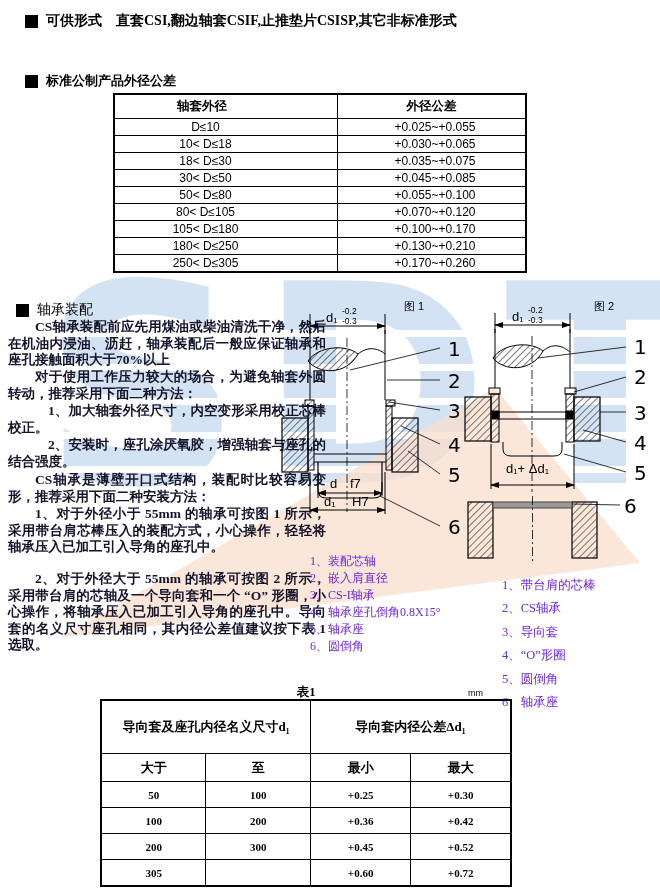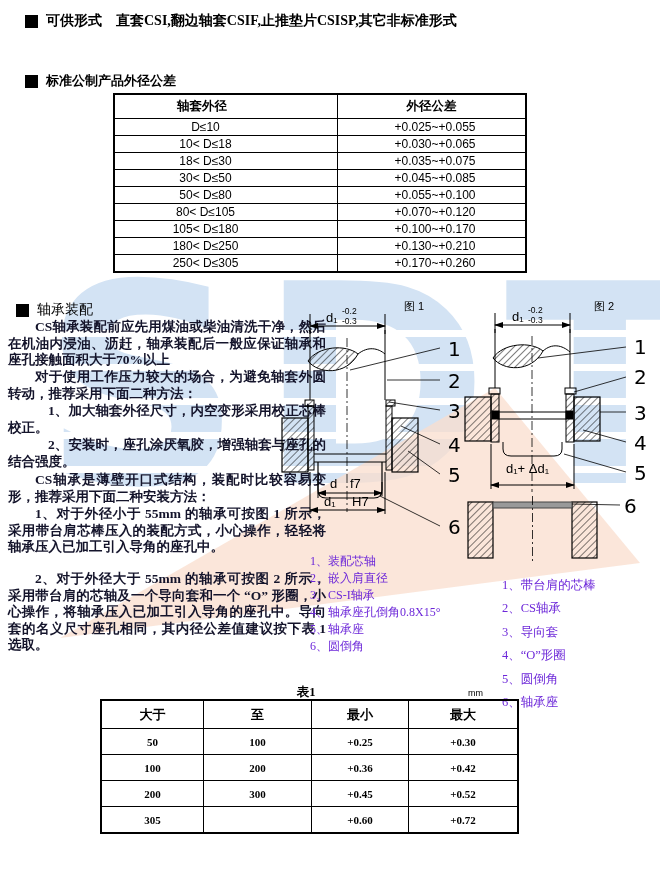--- a/index.html
+++ b/index.html
@@ -312,20 +312,24 @@
       <div>3、导向套</div>
       <div>4、“O”形圈</div>
       <div>5、圆倒角</div>
       <div>6、轴承座</div>
     </div>
 
     <div id="t1-title">表1</div>
     <div id="t1-unit">mm</div>
     <table id="t1">
       <tbody>
+          <tr>
+        <th class="gh" colspan="2" style="width:208px">导向套及座孔内径名义尺寸d₁</th>
+        <th class="gh" colspan="2">导向套内径公差Δd₁</th>
+      </tr>
       <tr>
         <th class="ch" style="width:101px">大于</th>
         <th class="ch" style="width:107px">至</th>
         <th class="ch" style="width:96px">最小</th>
         <th class="ch" style="width:108px">最大</th>
       </tr>
       <tr>
         <td>50</td>
         <td>100</td>
         <td>+0.25</td>

